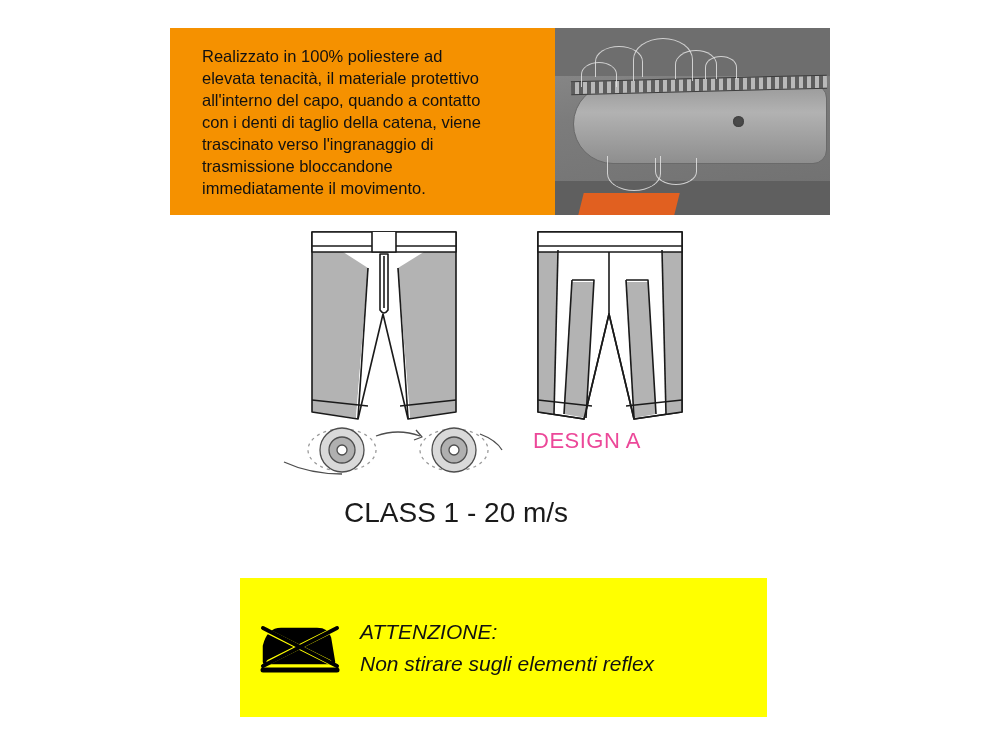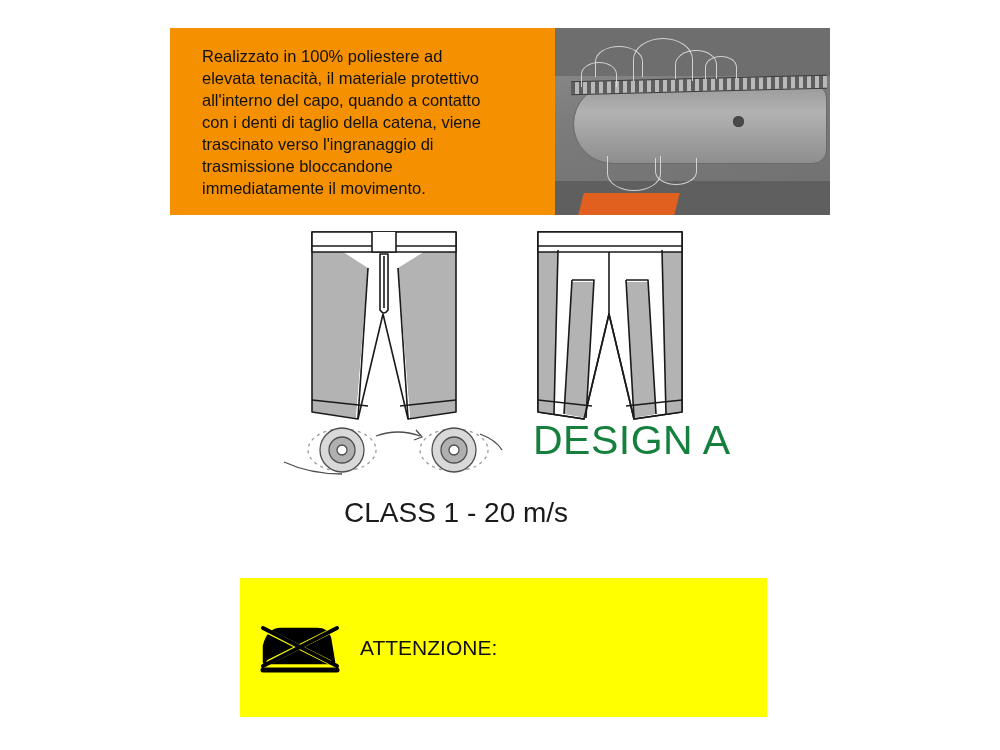--- a/index.html
+++ b/index.html
@@ -112,24 +112,24 @@
     position: absolute;
     left: 280px;
     top: 222px;
     width: 460px;
     height: 265px;
   }
 
   .design-label {
     position: absolute;
     left: 533px;
-    top: 417px;
-    font-size: 41px;
+    top: 428px;
+    font-size: 22px;
     letter-spacing: .5px;
-    color: #15803d;
+    color: #ec4899;
     font-family: "Liberation Sans", sans-serif;
   }
 
   .class-label {
     position: absolute;
     left: 344px;
     top: 497px;
     font-size: 28px;
     color: #1a1a1a;
     font-family: "Liberation Sans", sans-serif;
@@ -138,20 +138,21 @@
   
   .warn-band {
     position: absolute;
     left: 240px;
     top: 578px;
     width: 527px;
     height: 139px;
     background: #ffff00;
     display: flex;
     align-items: center;
+    font-style: italic;
   }
   .warn-icon {
     width: 120px;
     display: flex;
     justify-content: center;
     align-items: center;
   }
   .warn-text {
     font-size: 21px;
     line-height: 1.5;
@@ -286,14 +287,15 @@
         <path d="M70,16 L10,46"></path>
       </g>
       <g stroke="#000000" stroke-width="4" stroke-linecap="round">
         <path d="M4,12 L78,50"></path>
         <path d="M78,12 L4,50"></path>
       </g>
     </svg>
   </div>
   <div>
     <div class="warn-text">ATTENZIONE:</div>
+    <div class="warn-text">Non stirare sugli elementi reflex</div>
   </div>
 </div>
 
 </body></html>

